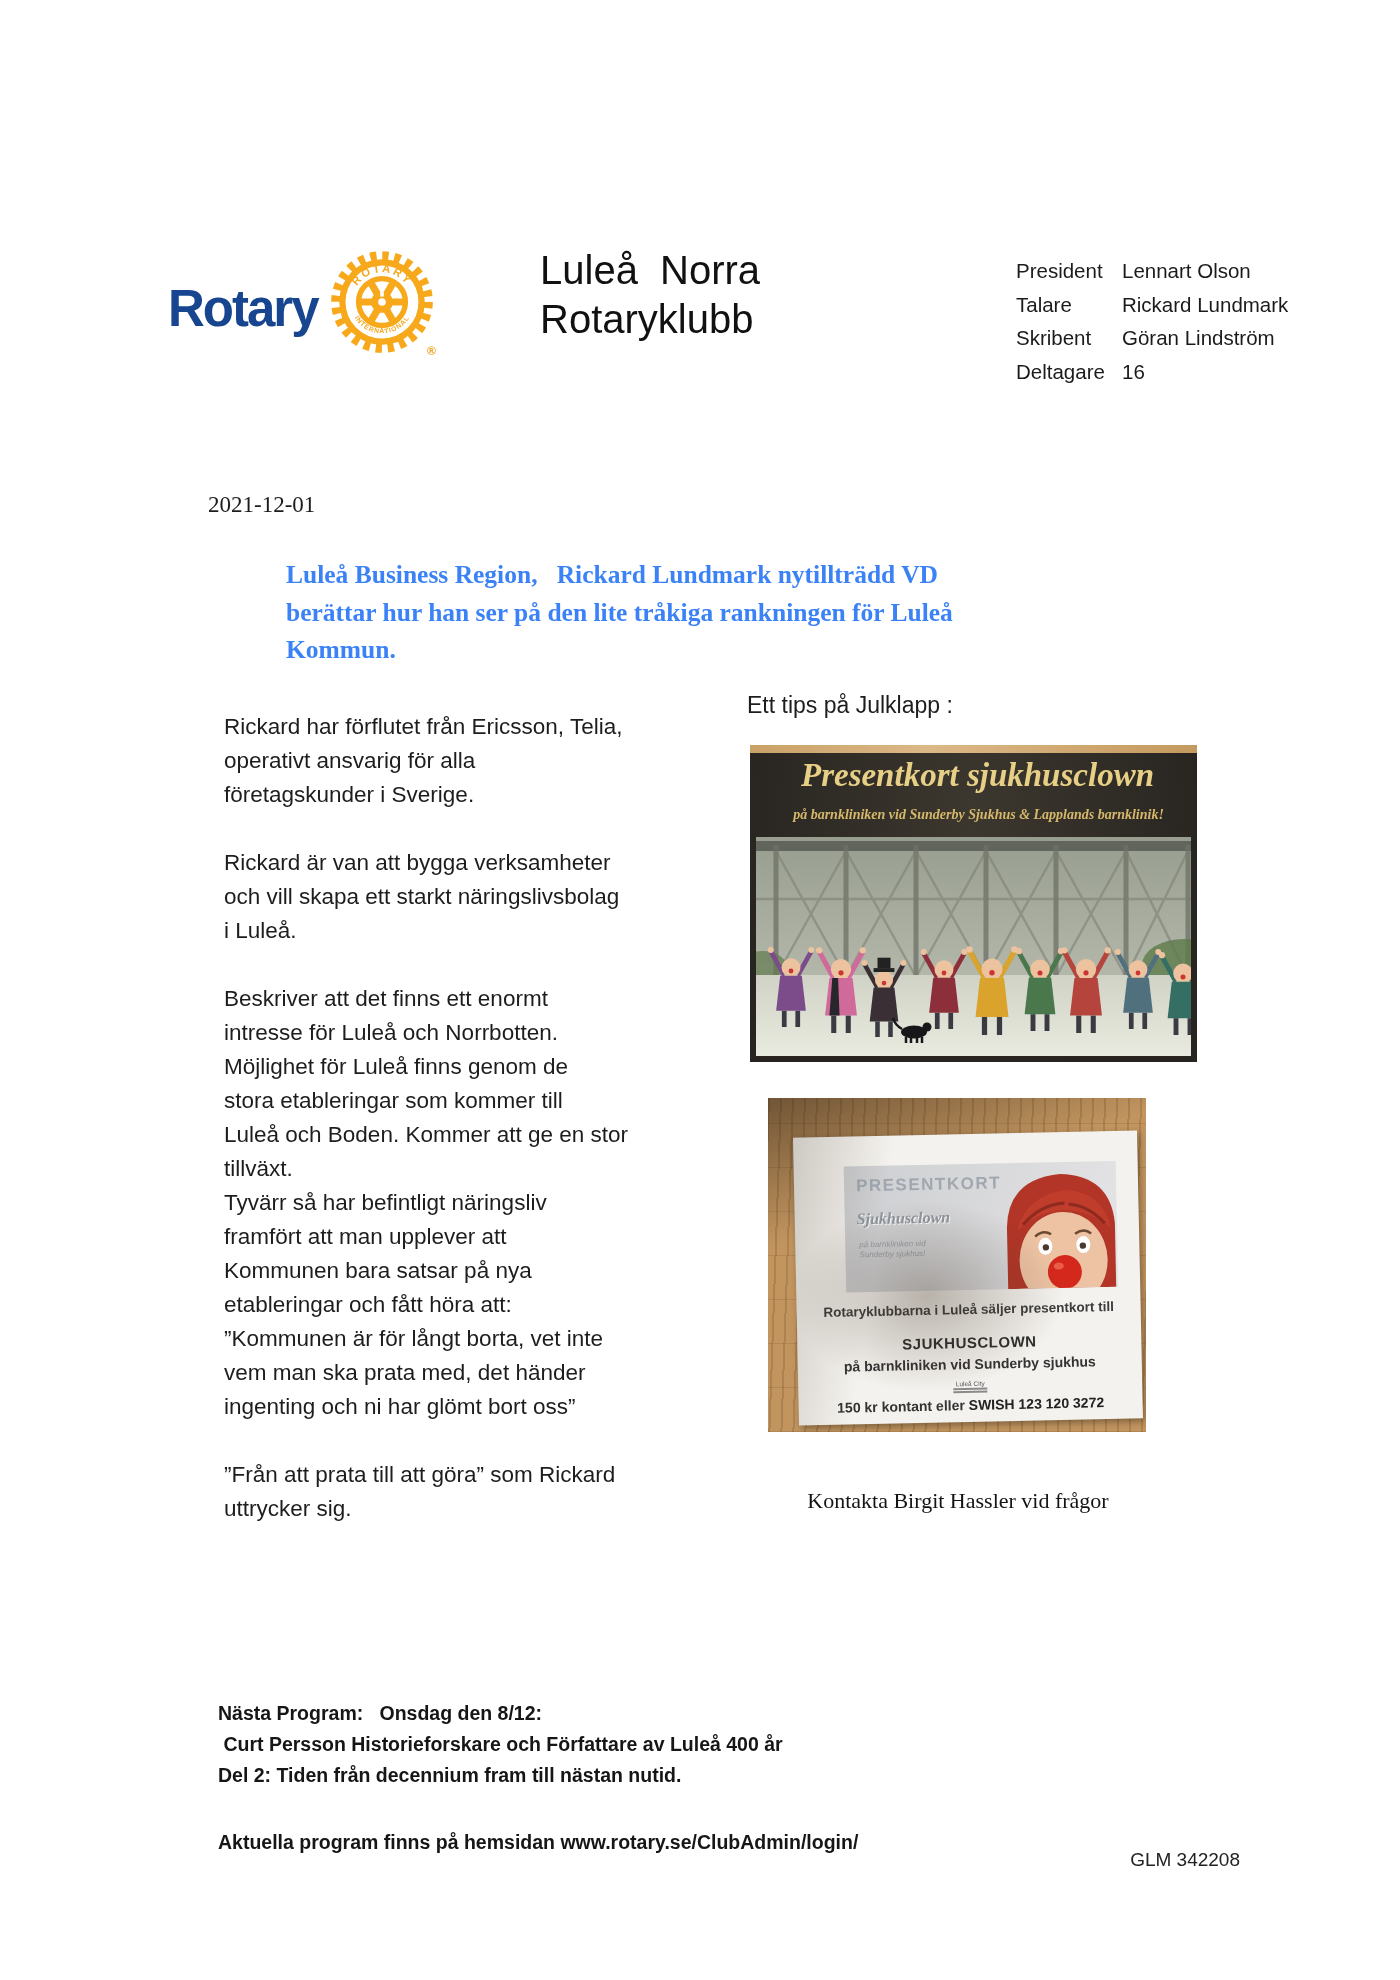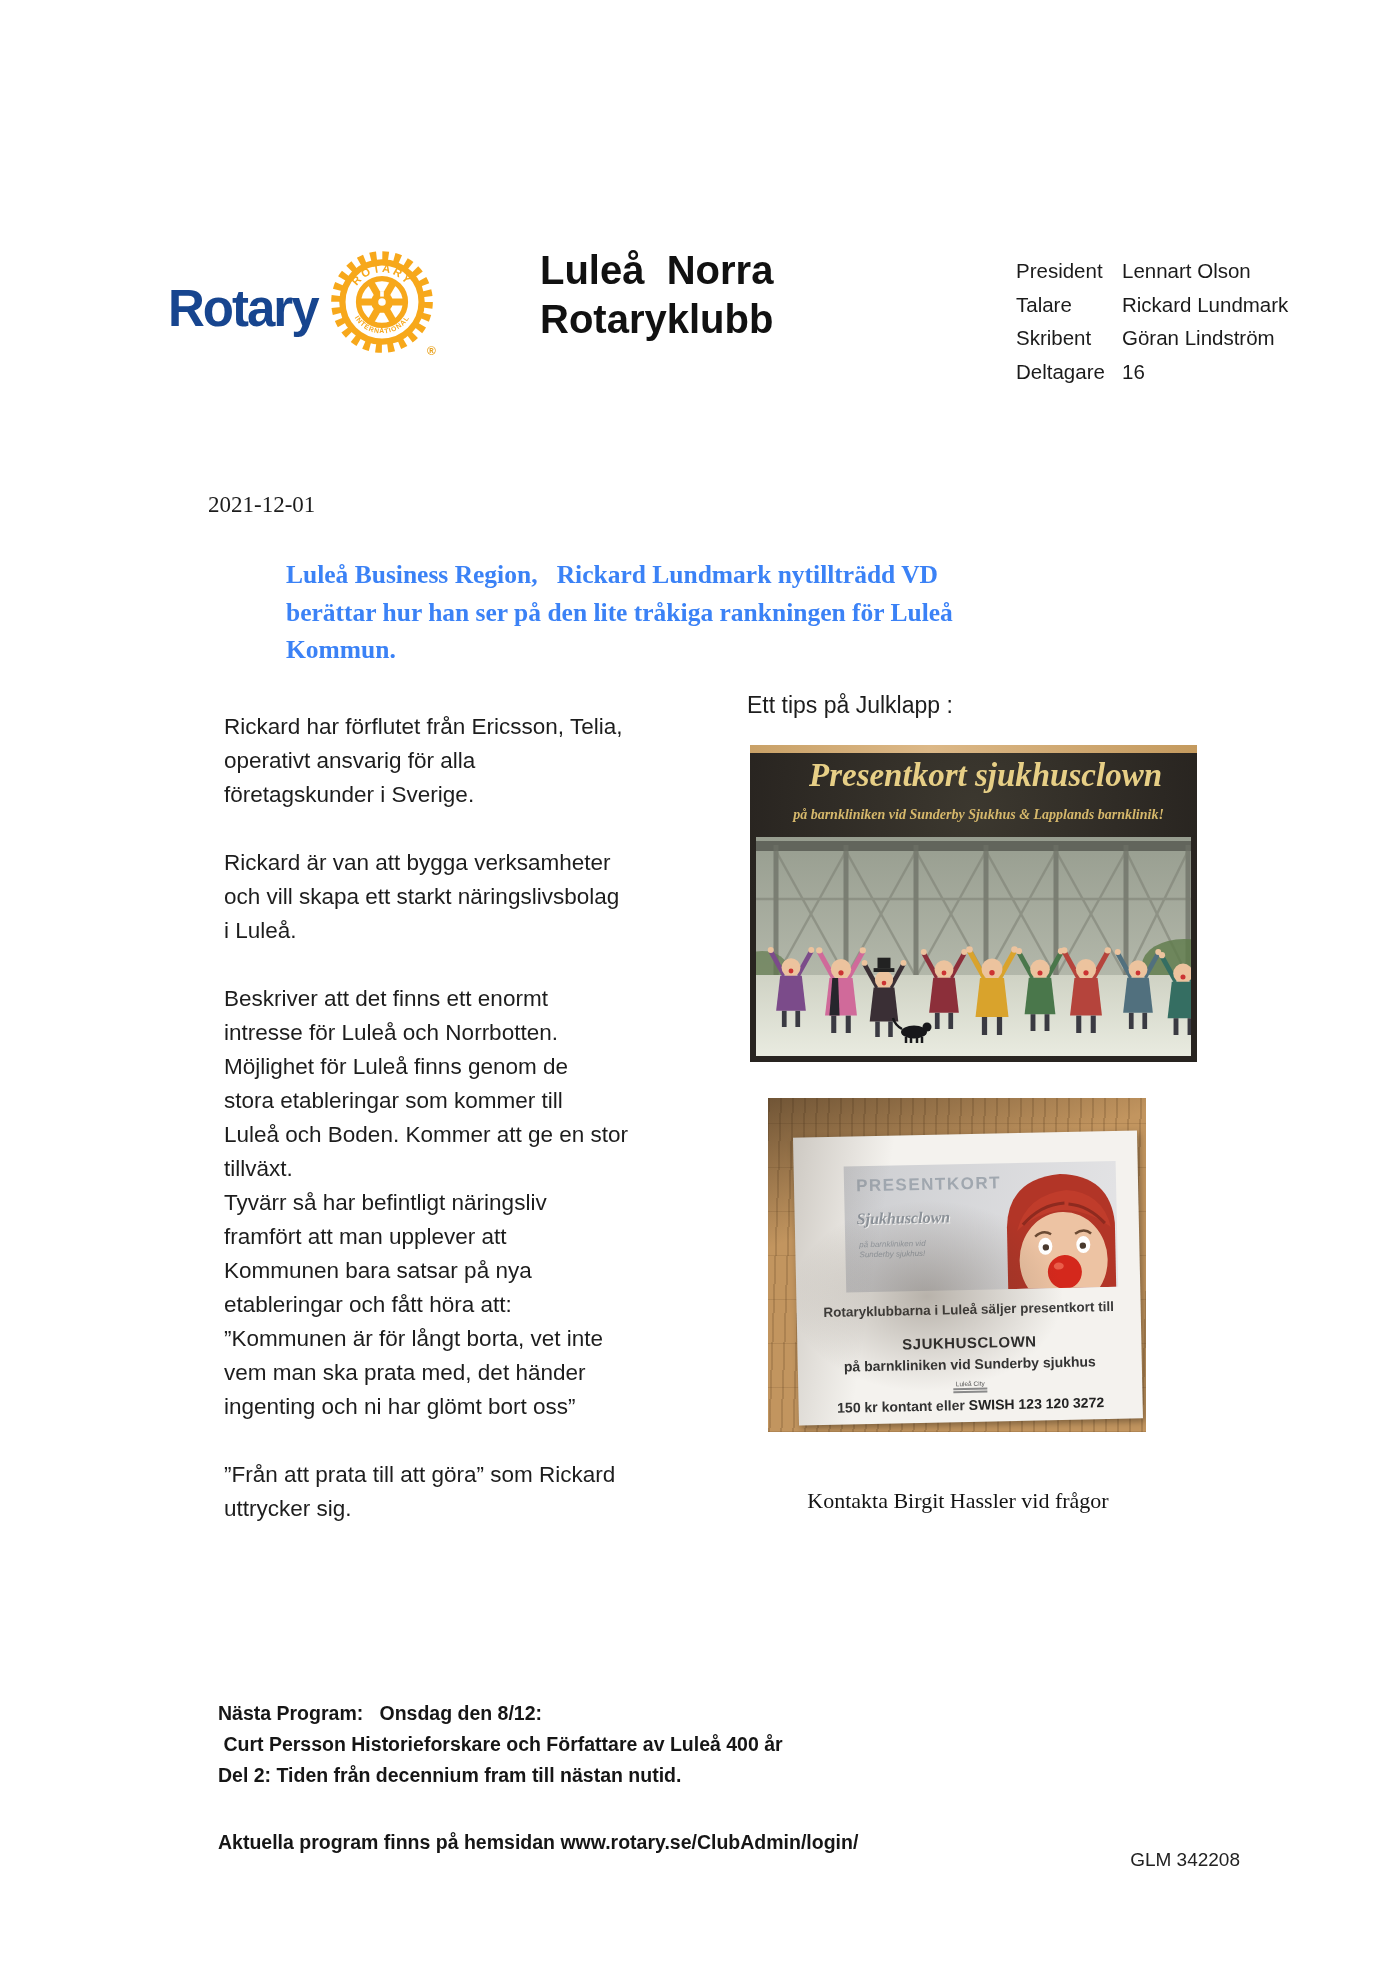--- a/index.html
+++ b/index.html
@@ -12,21 +12,21 @@
 
   
   .logo-wordmark {
     left:168px; top:283px; font-size:51px; font-weight:700; letter-spacing:-2px;
     color:#17458f; line-height:1;
   }
   .wheel { left:328px; top:248px; width:108px; height:108px; }
   .reg-mark { left:427px; top:344px; font-size:12px; color:#e8a11d; font-weight:700; }
 
   .club-name {
-    left:540px; top:246px; font-size:40px; font-weight:700; line-height:49px;
+    left:540px; top:246px; font-size:40px; font-weight:400; line-height:49px;
     color:#111; white-space:pre;
   }
 
   .officers { left:973px; top:254px; font-size:20.5px; line-height:33.5px; color:#1b1b1b; }
   .off-row { display:flex; }
   .off-label { width:106px;margin-left:43px; }
 
   
   .title {
     left:478px; top:408px; font-family:"Liberation Serif", serif;
@@ -43,21 +43,21 @@
   .body-col p { margin:0 0 34px 0; }
 
   
   .tip-heading { left:747px; top:692px; font-size:23px; color:#1d1d1d; }
 
   .poster1 { left:750px; top:745px; width:447px; height:317px; overflow:hidden; }
   .p1-wood { position:absolute; left:0; top:0; width:100%; height:8px;
              background:linear-gradient(90deg,#c9a167,#dcb887 40%,#c49a5e); }
   .p1-dark { position:absolute; left:0; top:8px; width:100%; height:309px;
              background:radial-gradient(ellipse at 50% 18%, #3c382f 0%, #282420 75%); }
-  .p1-title { position:absolute; left:12px; top:12px; width:100%; text-align:center;
+  .p1-title { position:absolute; left:4px; top:12px; width:100%; text-align:center;
               font-family:"Liberation Serif", serif; font-style:italic; font-weight:600;
               font-size:33px; color:#e7cf86; }
   .p1-sub { position:absolute; left:5px; top:62px; width:100%; text-align:center;
             font-family:"Liberation Serif", serif; font-style:italic; font-weight:700;
             font-size:14px; color:#d6b86b; }
   .p1-scene { position:absolute; left:6px; top:92px; width:435px; height:219px; }
 
   .poster2 { left:768px; top:1098px; width:378px; height:334px; overflow:hidden; }
   .p2-wood { position:absolute; inset:0; background:#c2955f;
     background-image:

